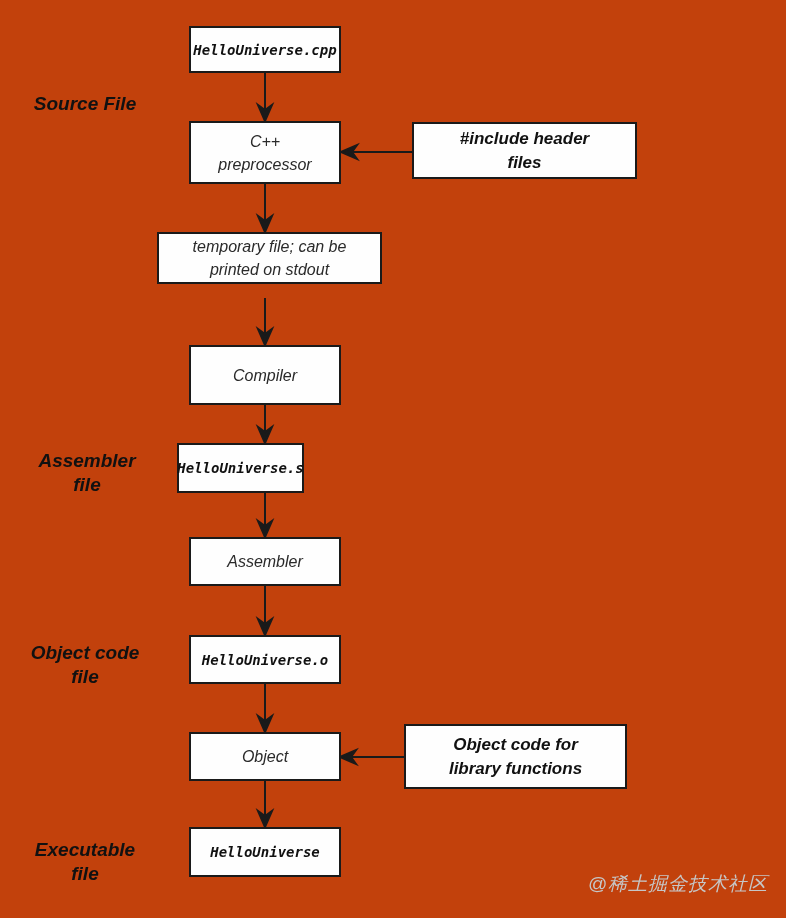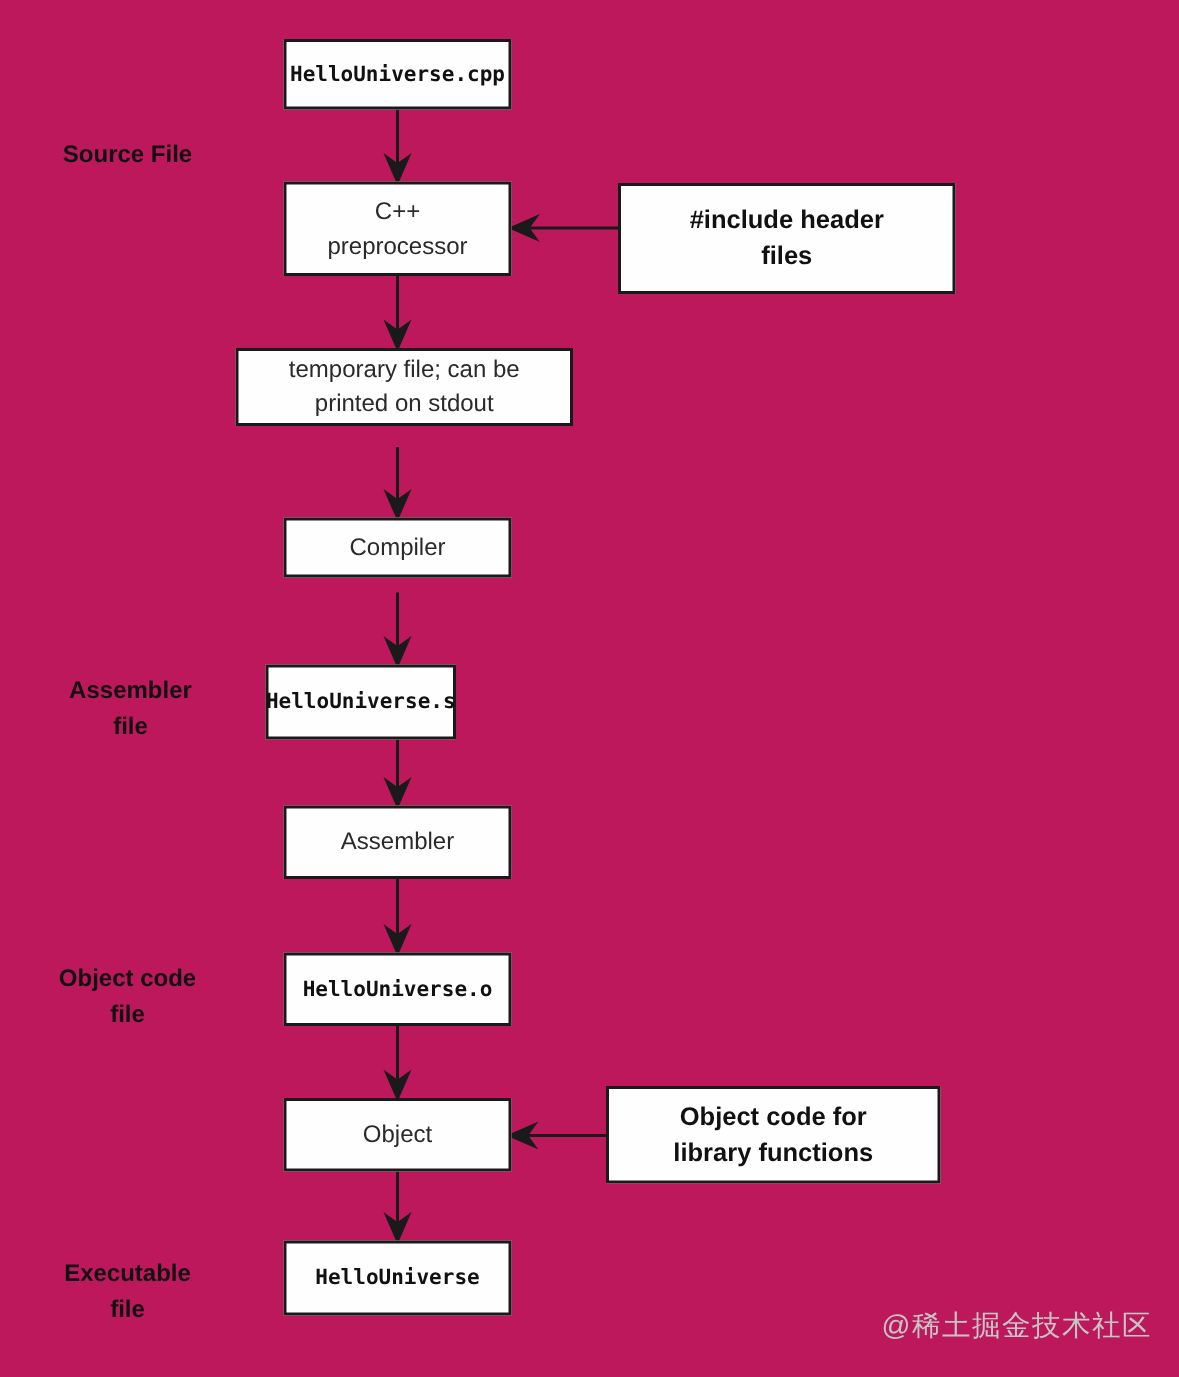--- a/index.html
+++ b/index.html
@@ -1,23 +1,24 @@
 <!DOCTYPE html>
 <html><head>
 <meta charset="utf-8">
 <style>
   html, body { margin: 0; padding: 0; }
   .canvas {
     position: relative;
     width: 786px;
     height: 918px;
-    background: #be185d;
+    background: #c2410c;
     font-family: "Liberation Sans", sans-serif;
     color: #1b1b1b;
     overflow: hidden;
+    font-style: italic;
   }
   .arrows {
     position: absolute;
     left: 0; top: 0;
   }
   .box {
     position: absolute;
     box-sizing: border-box;
     border: 2px solid #1a1a1a;
     background: #fefefe;
@@ -42,21 +43,21 @@
     font-weight: 700;
     font-size: 17px;
     line-height: 24px;
     color: #111;
   }
   .side-label {
     position: absolute;
     width: 146px;
     text-align: center;
     font-weight: 700;
-    font-size: 16px;
+    font-size: 19px;
     line-height: 24px;
     color: #111;
     white-space: pre-line;
   }
   .watermark {
     position: absolute;
     right: 18px;
     top: 871px;
     font-size: 19px;
     color: #c6c6c6;
@@ -111,27 +112,27 @@
         <polygon points="340,757 356,750 351,757 356,764"></polygon>
       </g>
     </g>
   </svg>
 
   <div class="box mono" style="left:189px; top:26px; width:152px; height:47px;">HelloUniverse.cpp</div>
 
   <div class="box plain" style="left:189px; top:121px; width:152px; height:63px;">C++
 preprocessor</div>
 
-  <div class="box boldbox" style="left:412px; top:122px; width:225px; height:74px;">#include header
+  <div class="box boldbox" style="left:412px; top:122px; width:225px; height:57px;">#include header
 files</div>
 
   <div class="box plain" style="left:157px; top:232px; width:225px; height:52px;">temporary file; can be
 printed on stdout</div>
 
-  <div class="box plain" style="left:189px; top:345px; width:152px; height:40px;">Compiler</div>
+  <div class="box plain" style="left:189px; top:345px; width:152px; height:60px;">Compiler</div>
 
   <div class="box mono" style="left:177px; top:443px; width:127px; height:50px;">HelloUniverse.s</div>
 
   <div class="box plain" style="left:189px; top:537px; width:152px; height:49px;">Assembler</div>
 
   <div class="box mono" style="left:189px; top:635px; width:152px; height:49px;">HelloUniverse.o</div>
 
   <div class="box plain" style="left:189px; top:732px; width:152px; height:49px;">Object</div>
 
   <div class="box boldbox" style="left:404px; top:724px; width:223px; height:65px;">Object code for

